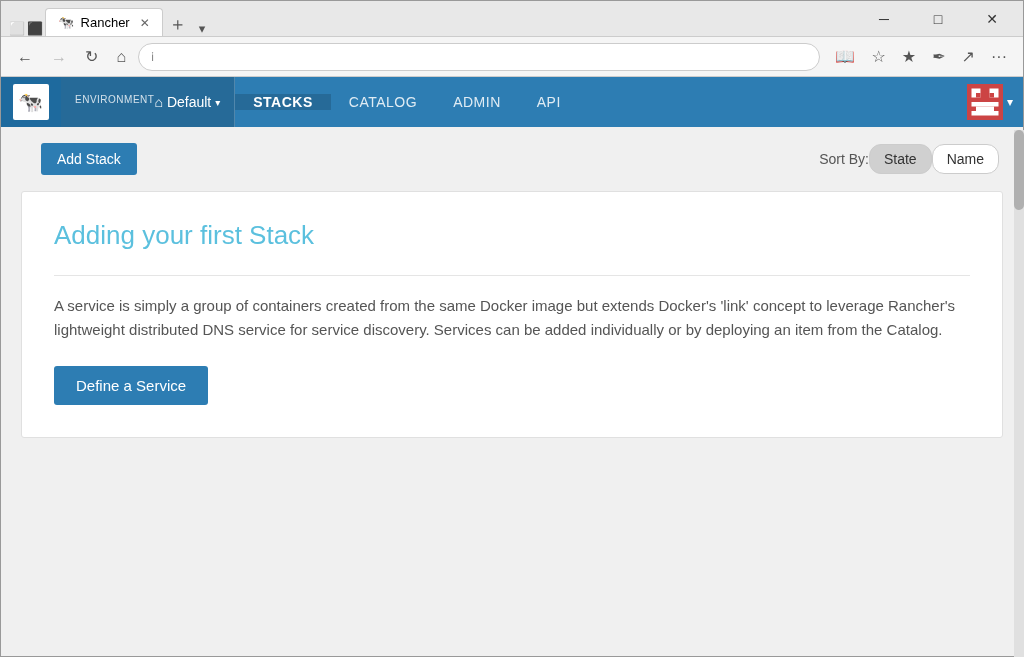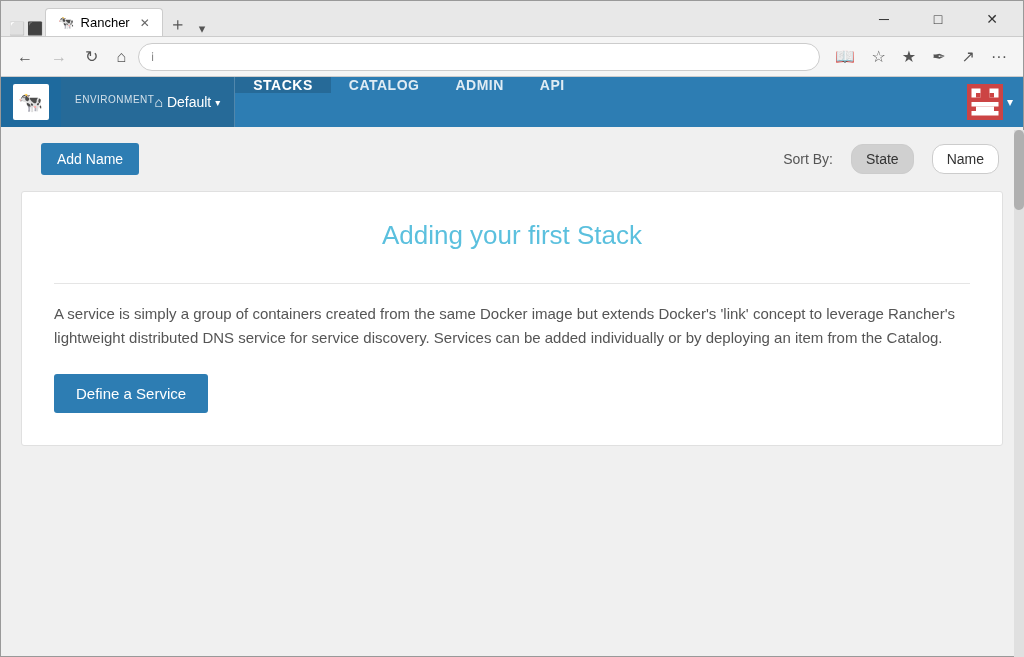--- a/index.html
+++ b/index.html
@@ -31,41 +31,41 @@
     .app { flex: 1; display: flex; flex-direction: column; overflow: hidden; }
 
     
     .navbar { background: #2d7db3; display: flex; align-items: stretch; height: 50px; padding: 0; }
     .navbar-brand { display: flex; align-items: center; padding: 0 12px; background: #1e6a9e; cursor: pointer; }
     .brand-icon { width: 36px; height: 36px; background: #fff; border-radius: 2px; display: flex; align-items: center; justify-content: center; font-size: 20px; }
     .env-selector { display: flex; flex-direction: row; justify-content: center; padding: 17px 14px; background: rgba(0,0,0,0.15); cursor: pointer; border-right: 1px solid rgba(255,255,255,0.2); text-align: center; }
     .env-label { font-size: 10px; color: rgba(255,255,255,0.8); text-transform: uppercase; letter-spacing: 0.5px; }
     .env-value { display: flex; align-items: center; gap: 4px; color: #fff; font-size: 14px; }
     .env-arrow { font-size: 10px; }
-    .nav-items { display: flex; align-items: flex-start; }
-    .nav-item { display: flex; align-items: center; padding: 0 18px; color: rgba(255,255,255,0.85); font-size: 14px; font-weight: 700; cursor: pointer; text-decoration: none; letter-spacing: 0.5px; }
+    .nav-items { display: flex; align-items: center; }
+    .nav-item { display: flex; align-items: center; padding: 0 18px; color: rgba(255,255,255,0.85); font-size: 14px; font-weight: 400; cursor: pointer; text-decoration: none; letter-spacing: 0.5px; }
     .nav-item.active { background: rgba(0,0,0,0.15); color: #fff; font-weight: 700; }
     .navbar-avatar { margin-left: auto; display: flex; align-items: center; padding: 0 10px; cursor: pointer; }
     .avatar-img { width: 36px; height: 36px; background: #cc4444; border-radius: 3px; display: flex; align-items: center; justify-content: center; }
 
     
     .page-content { flex: 1; background: #f0f0f0; overflow-y: auto; padding: 0; }
 
     
     .page-header { display: flex; align-items: center; padding: 16px 24px; background: #f0f0f0; }
     .page-title { font-size: 22px; color: #333; font-weight: normal; }
     .add-stack-btn { margin-left: 16px; background: #2d7db3; color: #fff; border: none; padding: 8px 16px; font-size: 14px; border-radius: 3px; cursor: pointer; }
-    .sort-controls { margin-left: auto; display: flex; align-items: center; gap: 18px; }
+    .sort-controls { margin-left: auto; display: flex; align-items: center; gap: 0; }
     .sort-label { color: #555; font-size: 14px; }
     .sort-btn { background: #fff; border: 1px solid #ccc; padding: 6px 14px; font-size: 14px; color: #333; cursor: pointer; border-radius: 12px; }
     .sort-btn.active { background: #d0d0d0; }
 
     
     .card { background: #fff; margin: 0 20px 20px 20px; border-radius: 3px; border: 1px solid #e0e0e0; padding: 28px 32px 32px 32px; }
-    .card-title { font-size: 26px; color: #5bc0de; margin-bottom: 32px; font-weight: normal; text-align: center; }
+    .card-title { font-size: 26px; color: #5bc0de; margin-bottom: 24px; font-weight: normal; }
     .card-divider { border: none; border-top: 1px solid #e5e5e5; margin-bottom: 18px; }
     .card-body { color: #555; font-size: 15px; line-height: 1.6; }
     .card-body p { margin-bottom: 16px; }
     .card-body a { color: #2d7db3; text-decoration: none; }
     .card-actions { display: flex; gap: 12px; margin-top: 24px; }
     .action-btn { padding: 11px 22px; font-size: 15px; border: none; border-radius: 3px; cursor: pointer; font-weight: 500; }
     .action-btn-primary { background: #2d7db3; color: #fff; }
 
     
     .page-content::-webkit-scrollbar { width: 10px; }
@@ -150,21 +150,21 @@
             <rect x="6" y="6" width="1" height="1" fill="#fff"></rect>
           </svg>
         </div>
         <span style="color:#fff; margin-left:4px; font-size:12px;">▾</span>
       </div>
     </nav>
 
     <div class="page-content">
 
       <div class="page-header">
-        <button class="add-stack-btn">Add Name</button>
+        <button class="add-stack-btn">Add Stack</button>
         <div class="sort-controls">
           <span class="sort-label">Sort By:</span>
           <button class="sort-btn active">State</button>
           <button class="sort-btn">Name</button>
         </div>
       </div>
 
       <div class="card">
         <h2 class="card-title">Adding your first Stack</h2>
         <hr class="card-divider">

